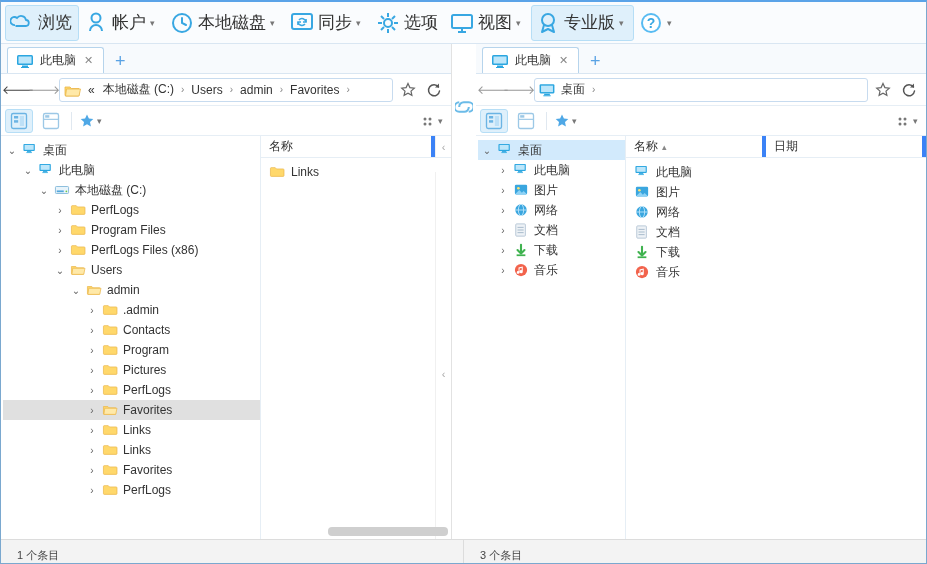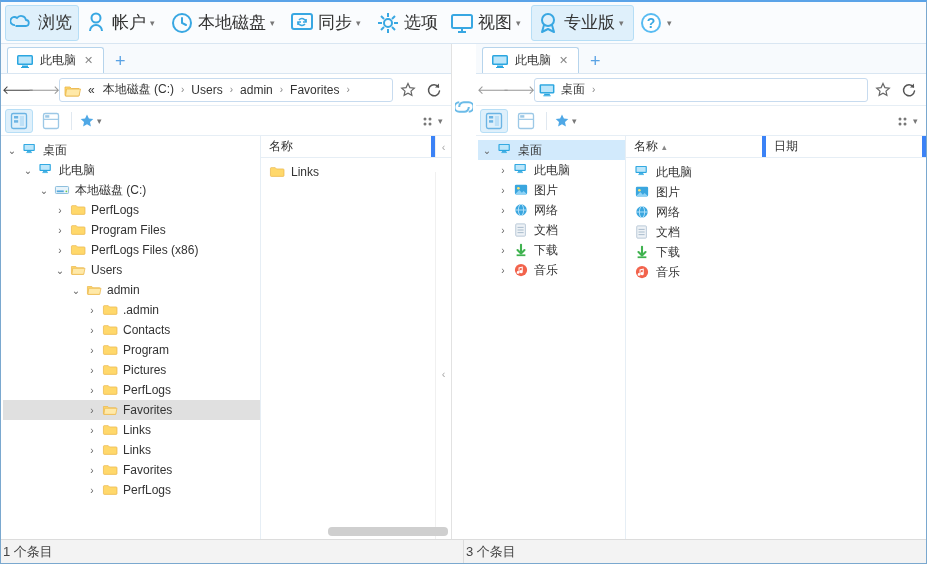--- a/index.html
+++ b/index.html
@@ -51,21 +51,21 @@
   
   .listhead { height:22px; border-bottom:1px solid #e6eef5; display:flex; align-items:center; font-size:12px; color:#333; position:sticky; top:0; background:#fff;}
   .listhead .col { padding:0 8px; border-right:4px solid #3b82f6; height:100%; display:flex; align-items:center; gap:4px;}
   .listbody { padding:4px 0;}
   .lrow { display:flex; align-items:center; height:20px;}
   .cell { padding:0 8px; display:flex; align-items:center; gap:6px;}
   .collapse-btn { width:16px; height:100%; display:flex; align-items:center; justify-content:center; color:#aaa; font-size:11px; border-left:1px solid #f0f0f0;}
   .hscroll { position:absolute; bottom:3px; left:35%; width:120px; height:9px; background:#cfcfcf; border-radius:4px;}
   
   .statusbar { height:24px; display:flex; background:#f3f3f3; border-top:1px solid #dcdcdc;}
-  .status-half { flex:1; display:flex; align-items:center; padding-left:2px; font-size:13px; color:#444; }
+  .status-half { flex:1; display:flex; align-items:flex-end; padding-left:16px; font-size:11px; color:#444; }
   .status-half:first-child { border-right:1px solid #dcdcdc;}
   
   .folder-yellow { fill:#ffd86b; stroke:#eab64a;}
   svg { display:block;}
   .caret-up { color:#888; font-size:9px;}
 </style>
 </head>
 <body>
 
 <svg width="0" height="0" style="position:absolute">

